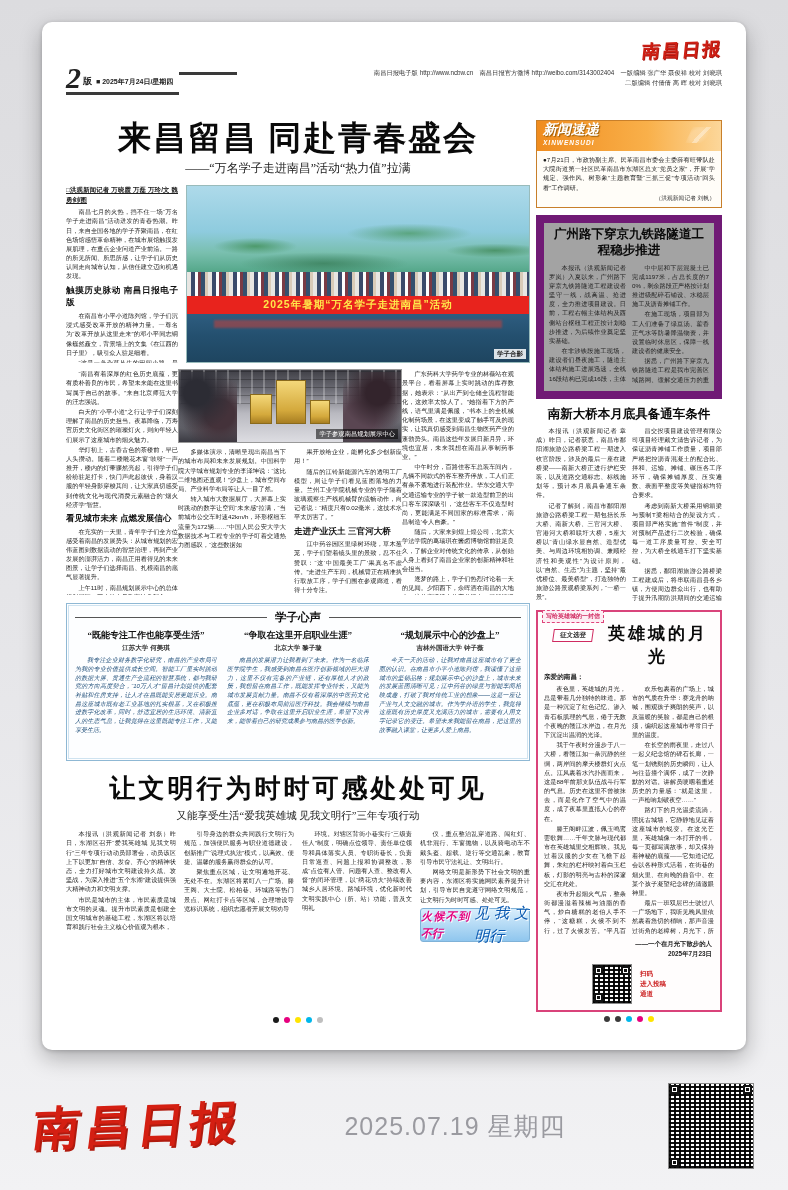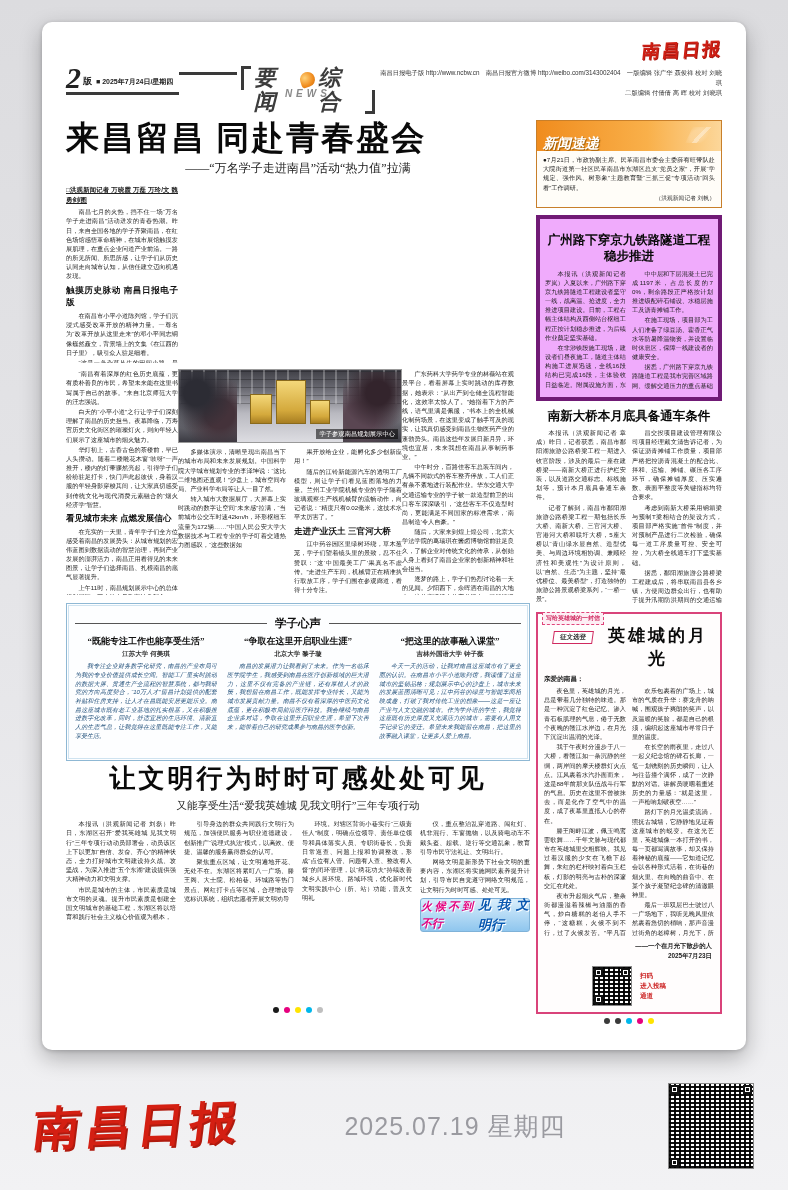--- a/index.html
+++ b/index.html
@@ -40,21 +40,21 @@
   
   .main-wrap { display:flex; gap:6px; }
   .left-region { width:464px; }
   .sidebar { width:186px; }
   .small { font-size:6.2px; line-height:1.48; color:#1c1c1c; text-align:justify; word-break:break-all; }
   .para { text-indent:2em; margin-bottom:1px; }
   .subhead { font-size:8.6px; font-weight:bold; color:#111; margin:3px 0 2px; text-indent:0; }
   .byline { font-size:6.4px; font-weight:bold; color:#222; text-decoration:underline; margin-bottom:3px; }
 
   
-  .lead-head { font-family:"Liberation Serif",serif; font-weight:bold; font-size:33px; color:#0a0a0a; letter-spacing:2px; line-height:1.1; }
+  .lead-head { text-align:center; font-family:"Liberation Serif",serif; font-weight:bold; font-size:33px; color:#0a0a0a; letter-spacing:2px; line-height:1.1; }
   .lead-deck { text-align:center; font-size:12px; color:#222; margin:4px 0 8px; font-family:"Liberation Serif",serif; }
   .rowA { display:flex; gap:8px; height:178px; margin-bottom:6px; }
   .rowA .txtcol { width:112px; }
   .photo1 { position:relative; flex:1; border:1px solid #9bb; display:flex; flex-direction:column; overflow:hidden;
     background:linear-gradient(180deg,#aedaea 0%,#8ecbde 26%,#79bfae 38%,#57a98c 48%,#3f7e92 55%,#2f5f7d 100%); }
   .ph1-sky { height:86px; position:relative;
     background:radial-gradient(ellipse 60px 12px at 20% 70%, rgba(60,140,80,.75), transparent 70%),
                radial-gradient(ellipse 90px 14px at 65% 55%, rgba(70,150,90,.7), transparent 70%),
                radial-gradient(ellipse 70px 10px at 90% 75%, rgba(56,130,76,.7), transparent 70%),
                radial-gradient(ellipse 120px 16px at 40% 90%, rgba(44,110,70,.6), transparent 70%); }
@@ -80,52 +80,52 @@
   .gold-model { position:absolute; left:50%; bottom:18px; transform:translateX(-50%); display:flex; align-items:flex-end; gap:4px; }
   .gold-model i { display:block; background:linear-gradient(180deg,#f4d87a,#d4a93c 70%,#a87e22); border:1px solid #8a6a1c; }
   .gm1 { width:22px; height:30px; } .gm2 { width:30px; height:44px; } .gm3 { width:20px; height:24px; }
   .ph2-crowd-l,.ph2-crowd-r { position:absolute; bottom:0; width:58px; height:70px; }
   .ph2-crowd-l { left:0; background:radial-gradient(circle at 30% 30%,#2c2c34 20%,transparent 60%),radial-gradient(circle at 70% 60%,#44323a 25%,transparent 65%),linear-gradient(0deg,#3a3a42,transparent 80%); }
   .ph2-crowd-r { right:0; background:radial-gradient(circle at 60% 30%,#33242c 20%,transparent 60%),radial-gradient(circle at 30% 65%,#5a4652 25%,transparent 65%),linear-gradient(0deg,#3a3a42,transparent 80%); }
   .minicols { display:flex; gap:8px; flex:1; margin-top:4px; }
   .minicols .txtcol { width:108px; }
 
   
-  .voices { border:1px solid #8fb8d4; outline:1px solid #cfe3f0; outline-offset:-3px; padding:12px 8px 5px; height:158px; margin-bottom:0; background:#fdfeff; }
+  .voices { border:1px solid #8fb8d4; outline:1px solid #cfe3f0; outline-offset:-3px; padding:6px 8px 5px; height:158px; margin-bottom:10px; background:#fdfeff; }
   .voices-title { display:flex; align-items:center; gap:8px; font-weight:bold; font-size:11.5px; color:#111;
     font-family:"Liberation Serif",serif; margin-bottom:4px; }
   .voices-title::before,.voices-title::after { content:""; flex:1; border-top:1px solid #555; }
   .voices-cols { display:flex; gap:10px;justify-content:center; }
   .voice { flex:1; }
   .voice-quote { text-align:center; font-family:"Liberation Serif",serif; font-weight:bold; font-size:9px; color:#111; }
   .voice-who { text-align:center; font-size:6.5px; font-weight:bold; color:#333; margin:2px 0 3px; }
   .voice-text { font-size:6px; font-style:italic; color:#1f4e79; line-height:1.45; text-align:justify; word-break:break-all; height:100px; overflow:hidden; text-indent:2em; }
 
   
   .civ-head { text-align:center; font-family:"Liberation Serif",serif; font-weight:bold; font-size:26px; letter-spacing:3px; color:#0a0a0a; }
   .civ-deck { text-align:center; font-size:10.5px; color:#222; margin:3px 0 6px; font-family:"Liberation Serif",serif; }
   .civ-cols { display:flex; gap:8px; height:184px; }
   .civ-cols .txtcol { flex:1; }
   .civ-banner { height:34px; margin-top:4px; border:1px solid #7fb2d8; border-radius:3px;
     background:linear-gradient(180deg,#d9eefc,#8fc6ee); display:flex; align-items:center; justify-content:center; gap:5px; }
   .civ-banner .b1 { color:#e6007e; font-weight:bold; font-style:italic; font-size:11px; text-shadow:1px 1px 0 #fff; }
-  .civ-banner .b2 { color:#0a58b0; font-weight:bold; font-style:italic; font-size:13px; text-shadow:1px 1px 0 #fff; }
+  .civ-banner .b2 { color:#0a58b0; font-weight:normal; font-style:italic; font-size:15px; text-shadow:1px 1px 0 #fff; }
 
   
   .express { border:1px solid #c87f2a; margin-bottom:7px; background:#fffdf8; }
   .express-head { position:relative; height:30px; background:linear-gradient(90deg,#f08c1e,#f9b04a 60%,#fcd79a);
-    padding:14px 6px; overflow:hidden; }
+    padding:0 6px; overflow:hidden; }
   .express-head::after { content:""; position:absolute; right:6px; top:6px; width:26px; height:16px;
     background:radial-gradient(circle at 30% 50%,#fff3 30%,transparent 60%),linear-gradient(115deg,transparent 40%,#fff5 40% 55%,transparent 55%); transform:skewX(-25deg); }
   .express-title { font-family:"Liberation Serif",serif; font-weight:bold; font-style:italic; font-size:14px; color:#fff; text-shadow:1px 1px 1px #9a5a00; }
   .express-sub { font-size:6.5px; font-weight:bold; font-style:italic; color:#fff; letter-spacing:1px; }
   .express-body { padding:4px 6px 5px; }
   .express-credit { text-align:right; font-size:5.8px; color:#333; margin-top:2px; }
 
-  .hl-box { border:4px solid #701a75; padding:14px 5px 6px; margin-bottom:8px; background:#f0abfc; }
+  .hl-box { border:8px solid #701a75; padding:4px 5px 6px; margin-bottom:8px; background:#a3a3a3; }
   .side-headline { text-align:center; font-family:"Liberation Serif",serif; font-weight:bold; font-size:12.5px; color:#0a0a0a; line-height:1.25; margin-bottom:4px; }
   .two-cols { display:flex; gap:6px; }
   .two-cols .txtcol { flex:1; }
   .hl-cols { height:122px; }
   .bridge { margin-bottom:8px; }
   .bridge-cols { height:176px; }
 
   .letter-box { position:relative; border:2px solid #d9437a; padding:8px 6px 6px; background:#fffdfd; }
   .letter-badge { position:absolute; left:4px; top:-2px; width:62px; text-align:center; }
   .badge1 { display:block; border:1px dashed #e0457b; background:#fdeef4; color:#d02a60; font-size:6px; font-weight:bold; padding:1px 2px; }
@@ -163,28 +163,20 @@
 
     <div class="masthead">
       <div class="brand-top">南昌日报</div>
       <div class="mast-row">
         <div class="pagenum-group">
           <span class="pagenum">2</span>
           <span class="pageunit">版</span>
           <span class="dateline">■ 2025年7月24日/星期四</span>
         </div>
         <div class="head-rule"></div>
-        <div class="bracket">
-          <span class="corner-tl"></span>
-          <span class="sec-cn">要闻</span>
-          <span class="flame"></span>
-          <span class="sec-cn">综合</span>
-          <span class="corner-br"></span>
-          <span class="news-en">NEWS</span>
-        </div>
         <div class="mast-info">
           <div>南昌日报电子版 http://www.ncbw.cn　南昌日报官方微博 http://weibo.com/3143002404　一版编辑 张广华 聂俊祥 校对 刘晓琪</div>
           <div>二版编辑 付倩倩 高 晖 校对 刘晓琪</div>
         </div>
       </div>
     </div>
 
     <div class="main-wrap">
 
       <div class="left-region">
@@ -193,20 +185,27 @@
           <div class="lead-deck">——“万名学子走进南昌”活动“热力值”拉满</div>
 
           <div class="rowA">
             <div class="txtcol small clip">
               <div class="byline">□洪观新闻记者 万晓霞 万磊 万玲/文 魏勇剑/图</div>
               <p class="para">南昌七月的火热，挡不住一场“万名学子走进南昌”活动迸发的青春热潮。昨日，来自全国各地的学子齐聚南昌，在红色场馆感悟革命精神，在城市展馆触摸发展肌理，在重点企业问道产业前沿。一路的所见所闻、所思所感，让学子们从历史认同走向城市认知，从信任建立迈向机遇发现。</p>
               <div class="subhead">触摸历史脉动 南昌日报电子版</div>
               <p class="para">在南昌市小平小道陈列馆，学子们沉浸式感受改革开放的精神力量。一尊名为“改革开放从这里走来”的邓小平同志铜像巍然矗立，背景墙上的文集《在江西的日子里》，吸引众人驻足细看。</p>
               <p class="para">“这是一条杂草丛生的田间小路，是工人们花了三天的时间专门为邓小平同志修建的……”讲解员深情讲述着邓小平同志在南昌的岁月，学子们凝神聆听。</p>
             </div>
+            <figure class="photo1">
+              <div class="ph1-sky"></div>
+              <div class="people-row"></div>
+              <div class="ph1-banner">2025年暑期“万名学子走进南昌”活动</div>
+              <div class="ph1-reflect"></div>
+              <figcaption class="caption-chip">学子合影</figcaption>
+            </figure>
           </div>
 
           <div class="rowB">
             <div class="txtcol small clip">
               <p class="para">“南昌有着深厚的红色历史底蕴，更有质朴善良的市民，希望未来能在这里书写属于自己的故事。”来自北京师范大学的汪志强说。</p>
               <p class="para">白天的“小平小道”之行让学子们深刻理解了南昌的历史担当。夜幕降临，万寿宫历史文化街区的璀璨灯火，则向年轻人们展示了这座城市的烟火魅力。</p>
               <p class="para">华灯初上，古香古色的茶楼前，早已人头攒动。随着二楼雕花木窗“吱呀”一声推开，楼内的灯带骤然亮起，引得学子们纷纷驻足打卡，快门声此起彼伏，身着汉服的年轻身影穿梭其间，让大家真切感受到传统文化与现代消费元素融合的“烟火经济学”智慧。</p>
               <div class="subhead">看见城市未来 点燃发展信心</div>
               <p class="para">在充实的一天里，青年学子们全方位感受着南昌的发展势头：从城市规划的宏伟蓝图到数据流动的智慧治理，再到产业发展的澎湃活力，南昌正用看得见的未来图景，让学子们选择南昌、扎根南昌的底气显著提升。</p>
               <p class="para">上午11时，南昌规划展示中心的总体规划展区，巨大的水晶数字沙盘配合</p>
@@ -254,21 +253,21 @@
               <div class="voice-quote">“既能专注工作也能享受生活”</div>
               <div class="voice-who">江苏大学 何美琪</div>
               <div class="voice-text">我专注企业财务数字化研究，南昌的产业布局可为我的专业价值提供成长空间。智能工厂里实时跳动的数据大屏、贯通生产全流程的智慧系统，都与我研究的方向高度契合，“10万人才”留昌计划提供的配套补贴和住房支持，让人才在昌既能安居更能乐业。南昌这座城市既有老工业基地的扎实根基，又在积极推进数字化改革，同时，舒适宜居的生活环境、清新宜人的生态气息，让我觉得在这里既能专注工作，又能享受生活。</div>
             </div>
             <div class="voice">
               <div class="voice-quote">“争取在这里开启职业生涯”</div>
               <div class="voice-who">北京大学 黎子璇</div>
               <div class="voice-text">南昌的发展潜力让我看到了未来。作为一名临床医学院学生，我感受到南昌在医疗创新领域的巨大潜力，这里不仅有完备的产业链，还有厚植人才的政策，我想留在南昌工作，既能发挥专业特长，又能为城市发展贡献力量。南昌不仅有着深厚的中医药文化底蕴，更在积极布局前沿医疗科技。我会继续与南昌企业多对话，争取在这里开启职业生涯，希望下次再来，能带着自己的研究成果参与南昌的医学创新。</div>
             </div>
             <div class="voice">
-              <div class="voice-quote">“把这里的故事融入课堂”</div>
+              <div class="voice-quote">“规划展示中心的沙盘上”</div>
               <div class="voice-who">吉林外国语大学 钟子薇</div>
               <div class="voice-text">今天一天的活动，让我对南昌这座城市有了更全面的认识。在南昌市小平小道陈列馆，我读懂了这座城市的坚韧品格；规划展示中心的沙盘上，城市未来的发展蓝图清晰可见；江中药谷的绿意与智能车间相映成趣，打破了我对传统工业的想象——这是一座让产业与人文交融的城市。作为学外语的学生，我觉得这座既有历史厚度又充满活力的城市，需要有人用文字记录它的变迁。希望未来我能留在南昌，把这里的故事融入课堂，让更多人爱上南昌。</div>
             </div>
           </div>
         </section>
 
         <article>
           <h2 class="civ-head">让文明行为时时可感处处可见</h2>
           <div class="civ-deck">又能享受生活“爱我英雄城 见我文明行”三年专项行动</div>
           <div class="civ-cols">

